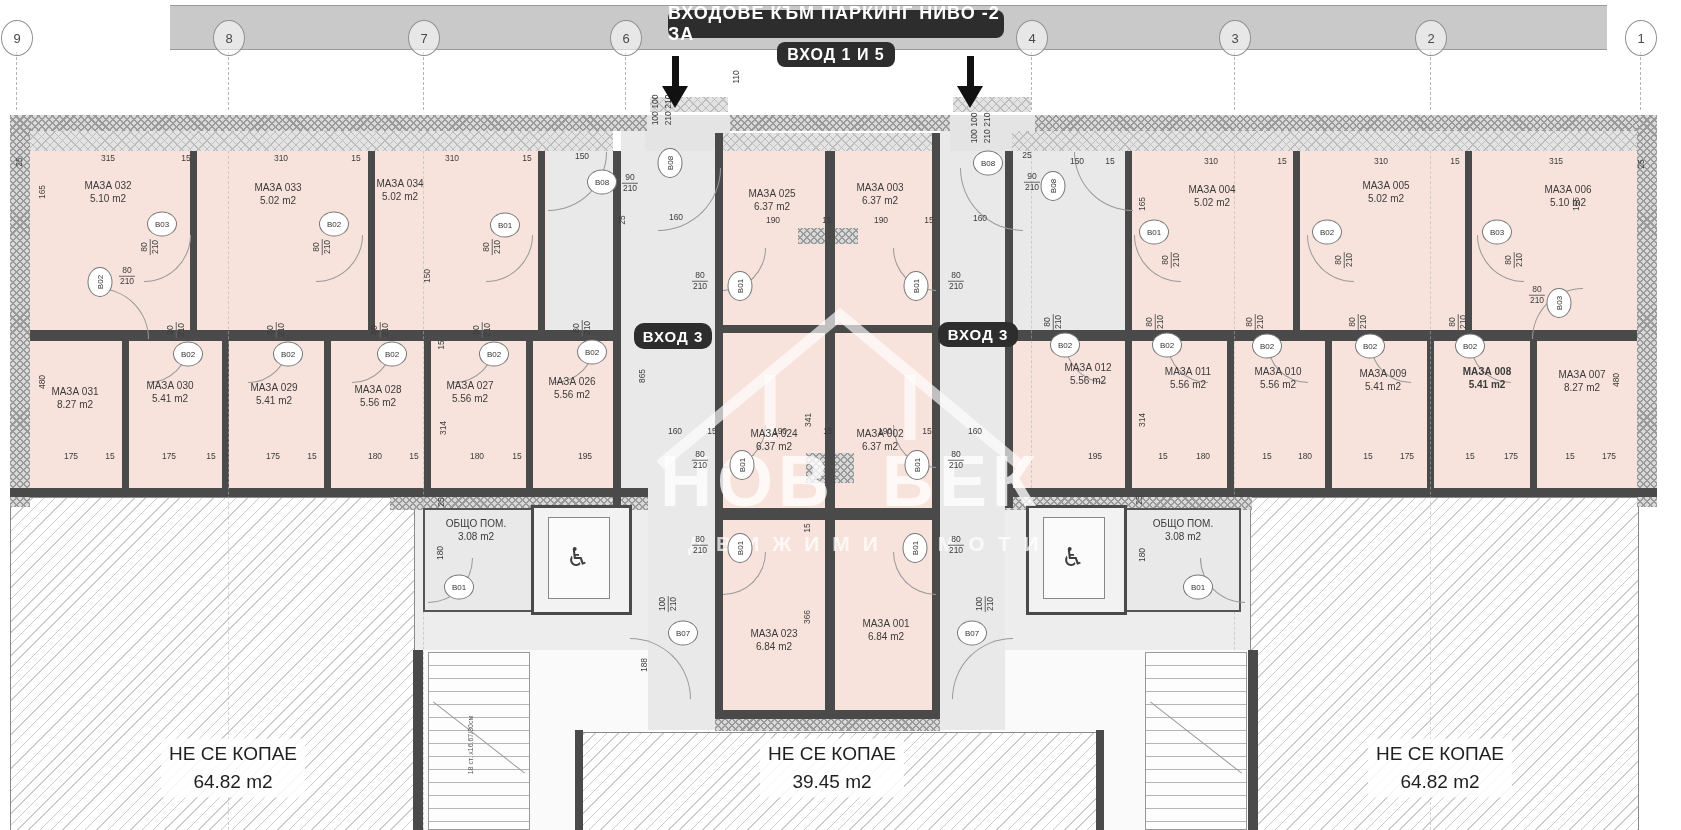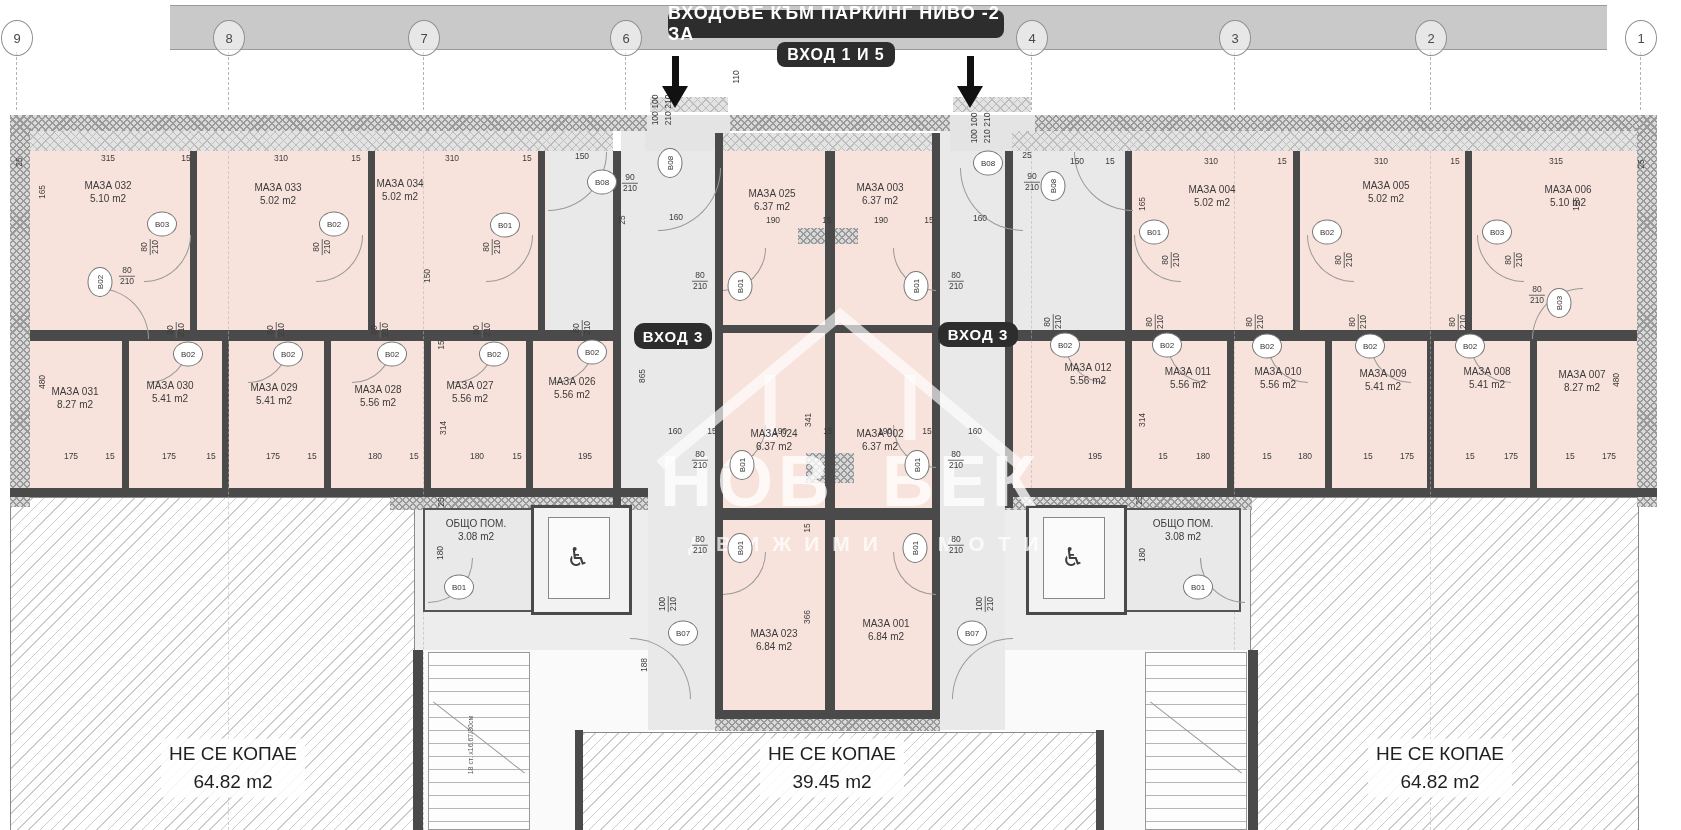--- a/index.html
+++ b/index.html
@@ -217,21 +217,21 @@
       <div class="room-label" style="left: 880px; top: 440px;">МАЗА 002<br>6.37 m2</div>
       <div class="room-label" style="left: 774px; top: 640px;">МАЗА 023<br>6.84 m2</div>
       <div class="room-label" style="left: 886px; top: 630px;">МАЗА 001<br>6.84 m2</div>
       <div class="room-label" style="left: 1212px; top: 196px;">МАЗА 004<br>5.02 m2</div>
       <div class="room-label" style="left: 1386px; top: 192px;">МАЗА 005<br>5.02 m2</div>
       <div class="room-label" style="left: 1568px; top: 196px;">МАЗА 006<br>5.10 m2</div>
       <div class="room-label" style="left: 1088px; top: 374px;">МАЗА 012<br>5.56 m2</div>
       <div class="room-label" style="left: 1188px; top: 378px;">МАЗА 011<br>5.56 m2</div>
       <div class="room-label" style="left: 1278px; top: 378px;">МАЗА 010<br>5.56 m2</div>
       <div class="room-label" style="left: 1383px; top: 380px;">МАЗА 009<br>5.41 m2</div>
-      <div class="room-label" style="left: 1487px; top: 378px;">МАЗА 008<br>5.41 m2</div>
+      <div class="room-label" style="left: 1487px; top: 378px; font-weight: bold;">МАЗА 008<br>5.41 m2</div>
       <div class="room-label" style="left: 1582px; top: 381px;">МАЗА 007<br>8.27 m2</div>
       <div class="room-label" style="left: 476px; top: 530px;">ОБЩО ПОМ.<br>3.08 m2</div>
       <div class="room-label" style="left: 1183px; top: 530px;">ОБЩО ПОМ.<br>3.08 m2</div>
       <div class="nd-label" style="left: 233px; top: 768px;">НЕ СЕ КОПАЕ<br>64.82 m2</div>
       <div class="nd-label" style="left: 832px; top: 768px;">НЕ СЕ КОПАЕ<br>39.45 m2</div>
       <div class="nd-label" style="left: 1440px; top: 768px;">НЕ СЕ КОПАЕ<br>64.82 m2</div>
       <div class="tag r90" style="left: 100px; top: 282px;">B02</div>
       <div class="tag" style="left: 162px; top: 224px;">B03</div>
       <div class="tag" style="left: 334px; top: 224px;">B02</div>
       <div class="tag" style="left: 505px; top: 225px;">B01</div>

